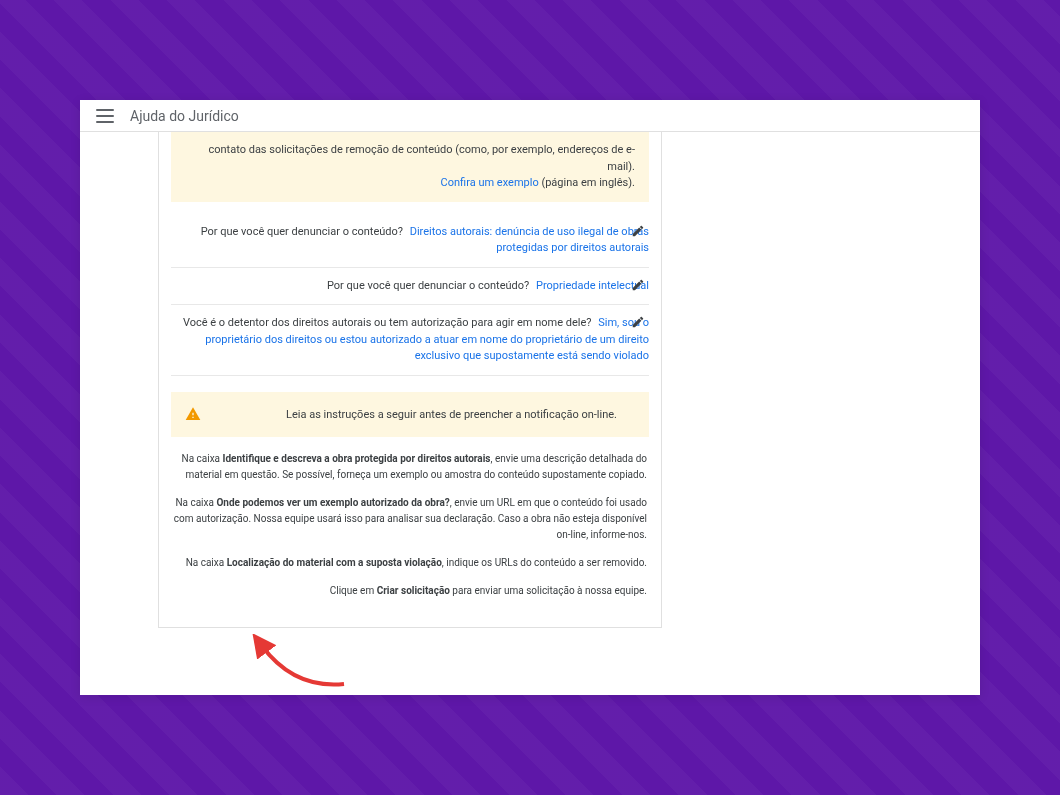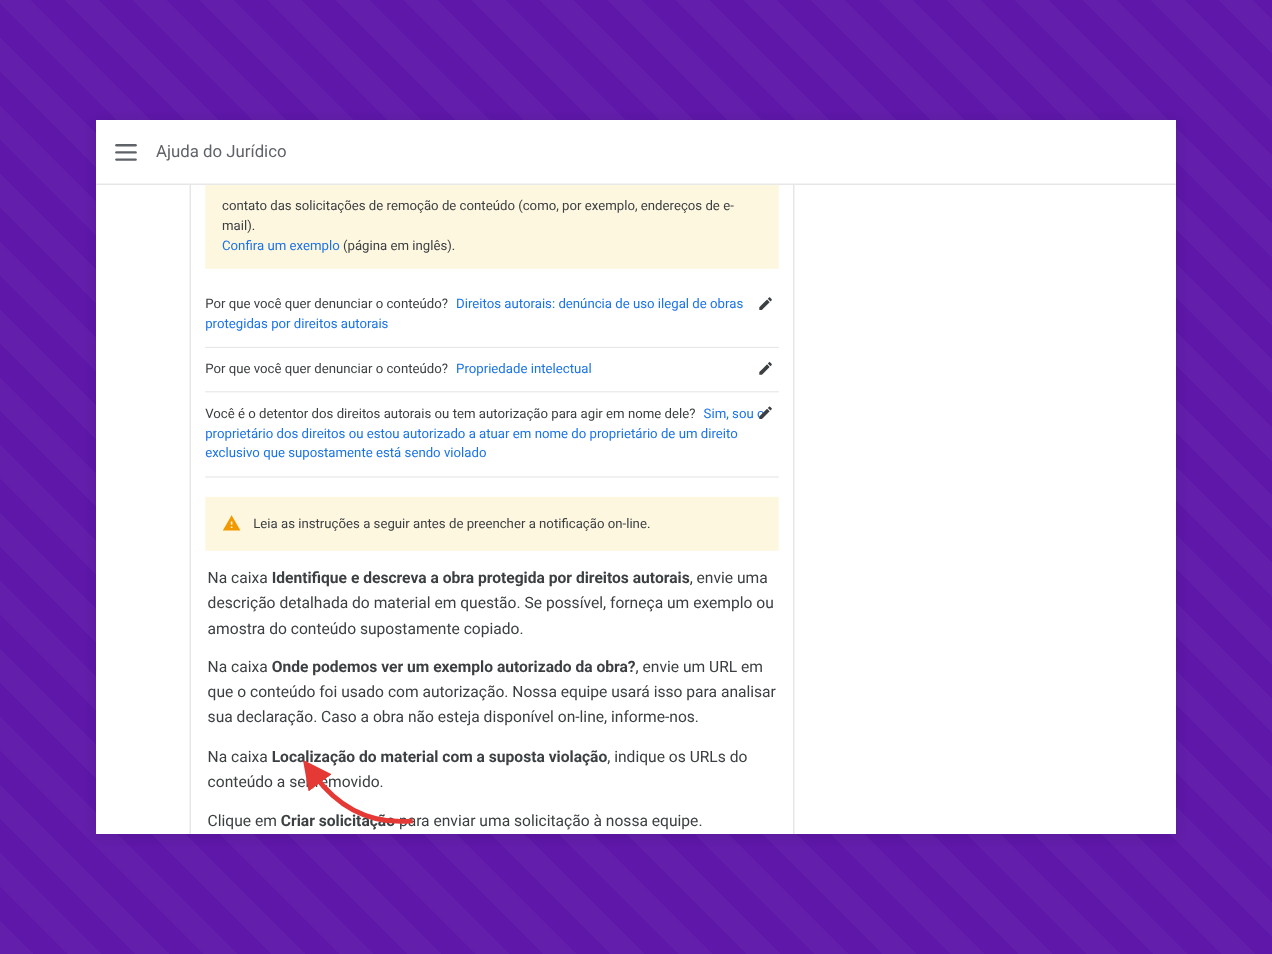--- a/index.html
+++ b/index.html
@@ -33,21 +33,21 @@
       top: 100px;
       width: 900px;
       height: 595px;
       background: #fff;
       overflow: hidden;
       box-shadow: 0 2px 10px rgba(0,0,0,0.1);
     }
     .header-bar {
       display: flex;
       align-items: center;
-      height: 54px;
+      height: 32px;
       border-bottom: 1px solid #e0e0e0;
       padding: 0 16px;
       gap: 16px;
     }
     .menu-icon {
       width: 18px;
       height: 14px;
       cursor: pointer;
       display: flex;
       flex-direction: column;
@@ -70,20 +70,21 @@
       position: relative;
     }
     .main-card {
       position: absolute;
       left: 78px;
       top: 0;
       width: 504px;
       border: 1px solid #e0e0e0;
       border-top: none;
       background: #fff;
+      text-align: right;
     }
     .inner-content {
       padding: 0 12px;
     }
     .warning-box-top {
       background: #fef7e0;
       padding: 10px 14px;
       font-size: 11px;
       color: #3c4043;
       line-height: 1.5;
@@ -144,21 +145,21 @@
       left: 14px;
       top: 14px;
       width: 16px;
       height: 16px;
     }
     .warning-triangle svg {
       width: 16px;
       height: 16px;
     }
     .instruction-para {
-      font-size: 13px;
+      font-size: 10px;
       color: #3c4043;
       line-height: 1.6;
       margin-bottom: 12px;
       padding: 0 2px;
     }
     .instruction-para .bold {
       font-weight: 700;
     }
     .arrow-annotation {
       position: absolute;

